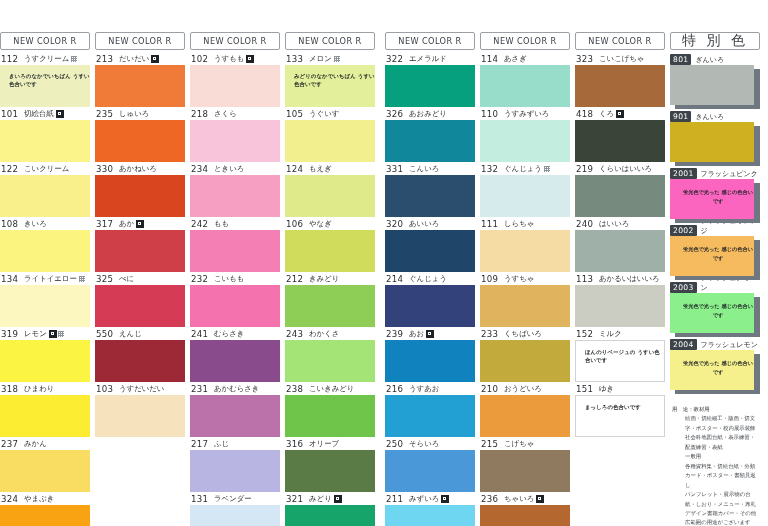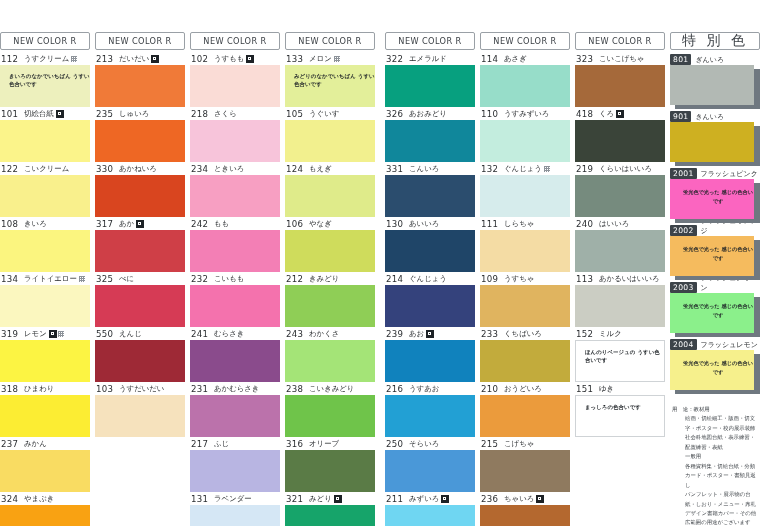--- a/index.html
+++ b/index.html
@@ -405,21 +405,21 @@
       </div>
       <div class="entry">
         <div class="lbl">
           <span class="num">331</span>
           <span class="nm">こんいろ</span>
         </div>
         <div class="chip" style="background:#2b4d6e"></div>
       </div>
       <div class="entry">
         <div class="lbl">
-          <span class="num">130</span>
+          <span class="num">320</span>
           <span class="nm">あいいろ</span>
         </div>
         <div class="chip" style="background:#1f4568"></div>
       </div>
       <div class="entry">
         <div class="lbl">
           <span class="num">214</span>
           <span class="nm">ぐんじょう</span>
         </div>
         <div class="chip" style="background:#34427c"></div>

